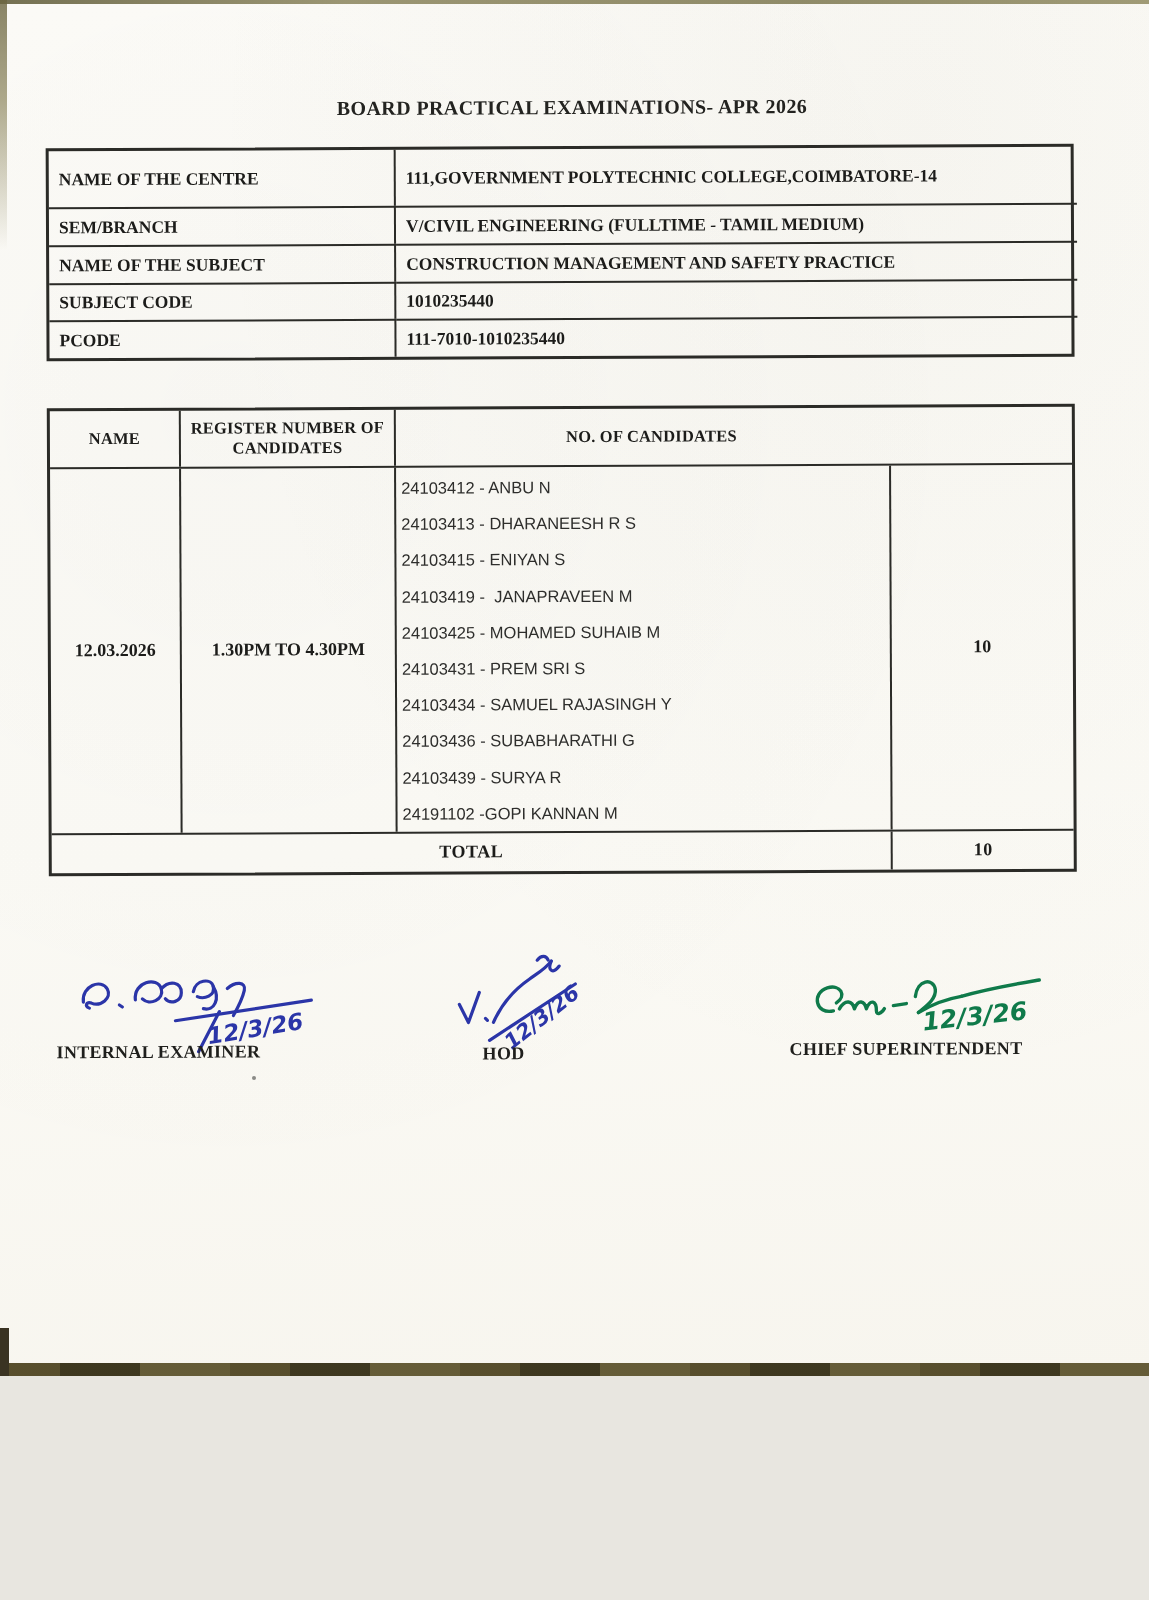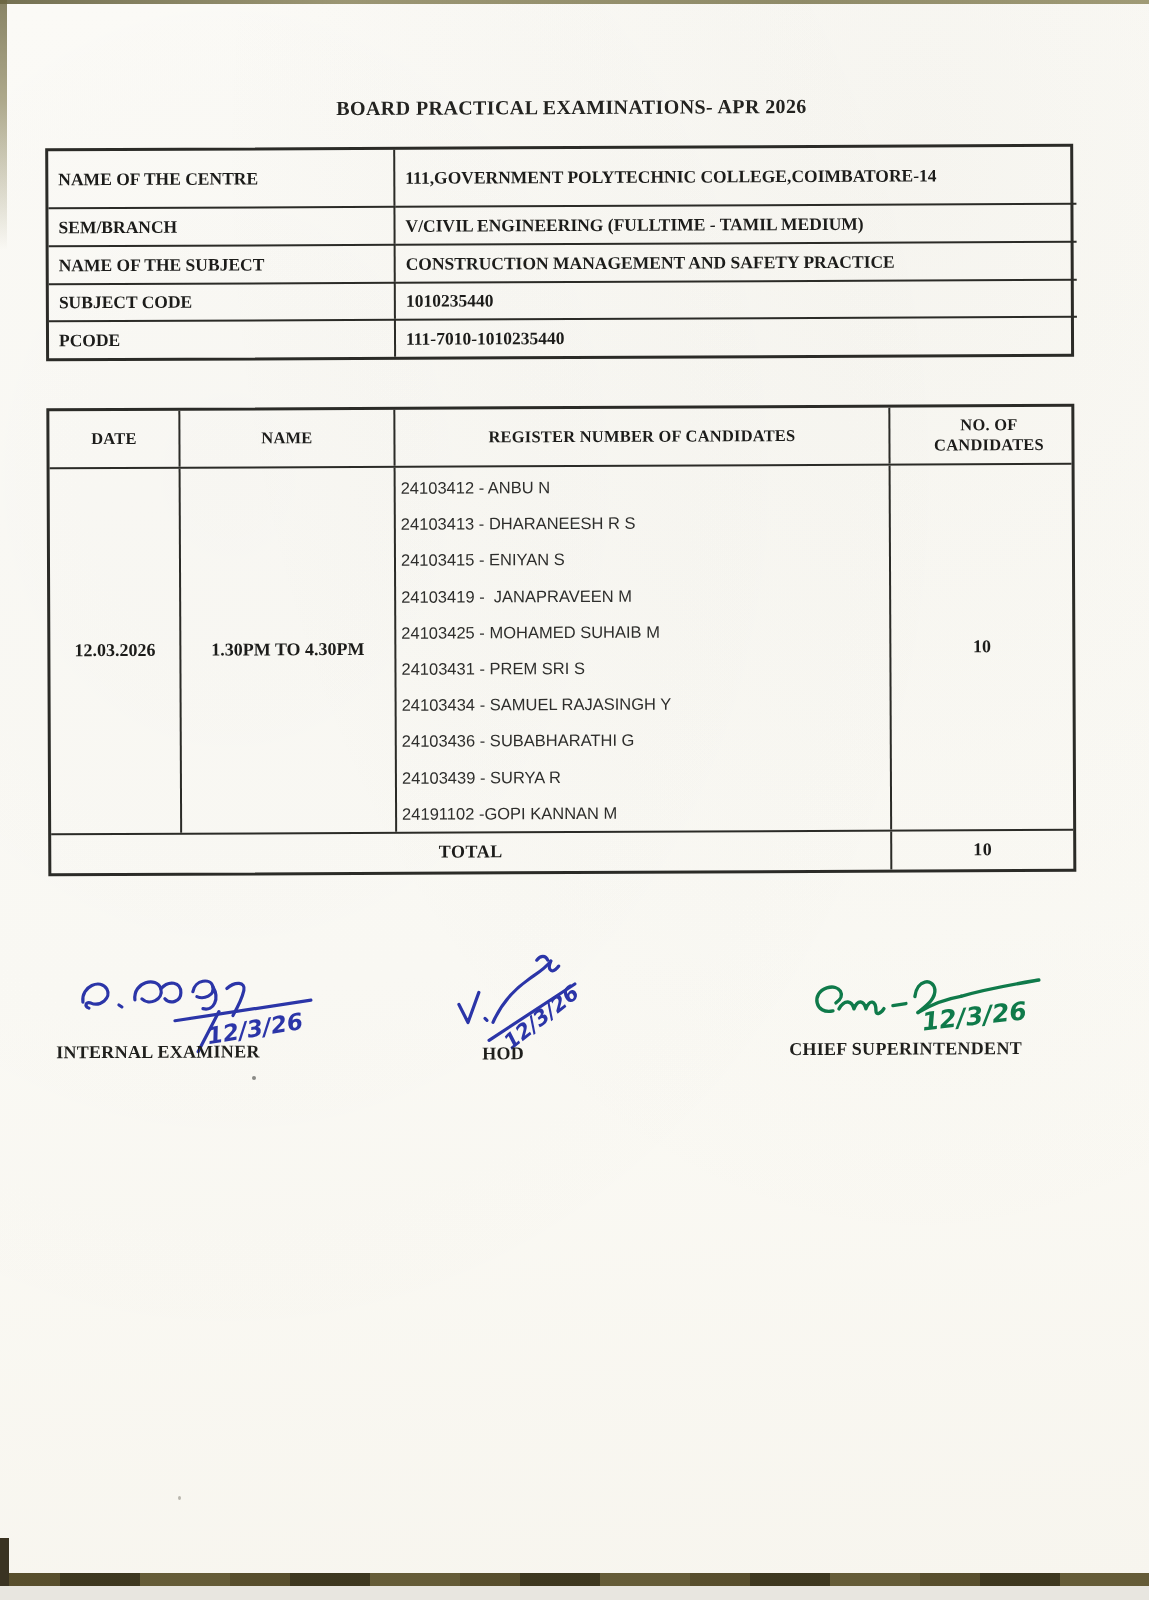--- a/index.html
+++ b/index.html
@@ -1,18 +1,18 @@
 <!DOCTYPE html>
 <html><head>
 <meta charset="utf-8">
 <style>
   html,body{margin:0;padding:0;background:#e8e6e0;}
   .page{
     position:relative;
-    width:1149px;height:1586px;
+    width:1149px;height:1376px;
     margin:0 auto;
     background:
       radial-gradient(ellipse at 20% 30%, rgba(0,0,0,0.02), transparent 60%),
       radial-gradient(ellipse at 80% 10%, rgba(120,115,90,0.05), transparent 55%),
       linear-gradient(175deg,#fdfcf8 0%, #fbfaf5 60%, #f7f5ee 100%);
     overflow:hidden;
     font-family:"Liberation Serif", serif;
     color:#1c1c1a;
   }
   
@@ -112,21 +112,20 @@
       <div class="cell c0 r2">NAME OF THE SUBJECT</div>
       <div class="cell c1 r2">CONSTRUCTION MANAGEMENT AND SAFETY PRACTICE</div>
       <div class="cell c0 r3">SUBJECT CODE</div>
       <div class="cell c1 r3">1010235440</div>
       <div class="cell c0 r4">PCODE</div>
       <div class="cell c1 r4">111-7010-1010235440</div>
     </div>
 
     <div class="sched-table">
       <div class="sched-head">
-        <div class="hcell">DATE</div>
         <div class="hcell">NAME</div>
         <div class="hcell">REGISTER NUMBER OF CANDIDATES</div>
         <div class="hcell">NO. OF CANDIDATES</div>
       </div>
       <div class="sched-body">
         <div class="bcell">12.03.2026</div>
         <div class="bcell">1.30PM TO 4.30PM</div>
         <div class="bcell cand-cell">
           <div class="cand-line">24103412 - ANBU N</div>
           <div class="cand-line">24103413 - DHARANEESH R S</div>

